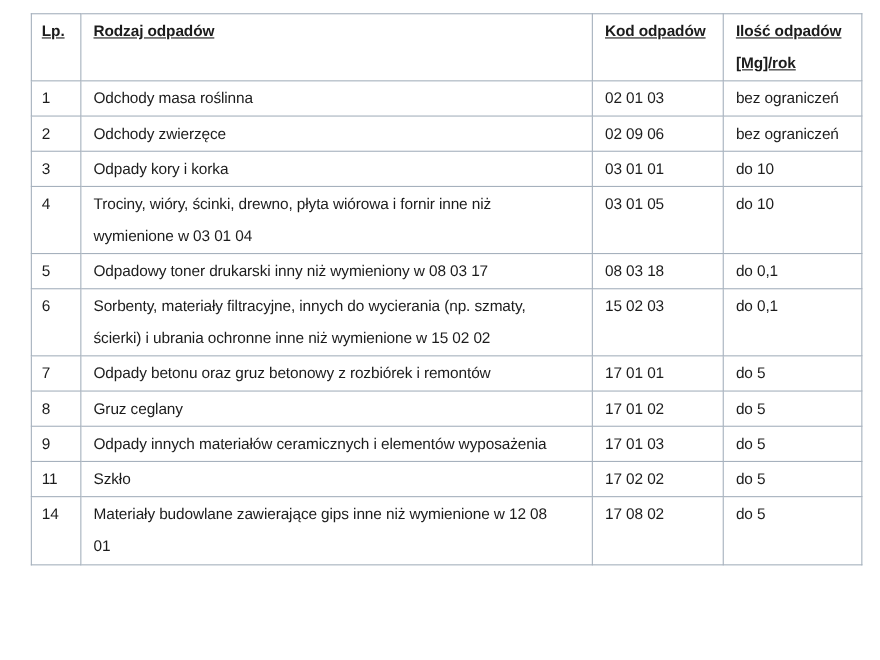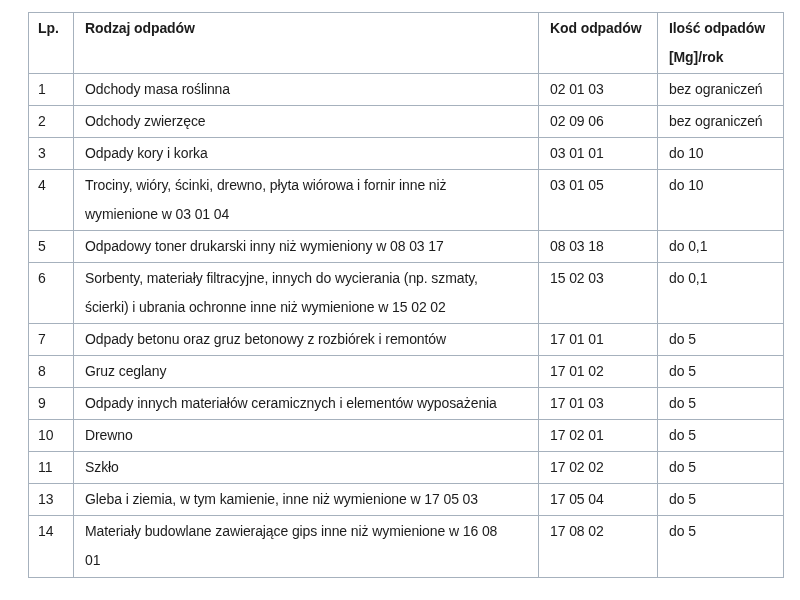--- a/index.html
+++ b/index.html
@@ -24,21 +24,21 @@
     vertical-align: top;
     padding: 1px 4px 1px 11px;
     font-size: 14px;
     letter-spacing: -0.1px;
     line-height: 29px;
     background: #ffffff;
     overflow: hidden;
     white-space: nowrap;
   }
   table.waste-table td.c-lp { padding-left: 9px; }
-  table.waste-table tr.head td { font-weight: bold; white-space: normal; }
+  table.waste-table tr.head td { font-weight: bold; white-space: normal; text-decoration: underline; }
   tr.head   { height: 58px; }
   tr.r-s    { height: 30px; }
   tr.r-t4   { height: 59px; }
   tr.r-t6   { height: 60px; }
   tr.r-t14  { height: 62px; }
   .line { white-space: nowrap; }
 </style>
 </head>
 <body>
 
@@ -123,46 +123,34 @@
         <td class="c-ilosc">do 5</td>
       </tr>
 
       <tr class="r-s">
         <td class="c-lp">9</td>
         <td class="c-rodzaj">Odpady innych materiałów ceramicznych i elementów wyposażenia</td>
         <td class="c-kod">17 01 03</td>
         <td class="c-ilosc">do 5</td>
       </tr>
 
-      <tr class="r-s">
-        <td class="c-lp">10</td>
-        <td class="c-rodzaj">Drewno</td>
-        <td class="c-kod">17 02 01</td>
-        <td class="c-ilosc">do 5</td>
-      </tr>
 
       <tr class="r-s">
         <td class="c-lp">11</td>
         <td class="c-rodzaj">Szkło</td>
         <td class="c-kod">17 02 02</td>
         <td class="c-ilosc">do 5</td>
       </tr>
 
 
-      <tr class="r-s">
-        <td class="c-lp">13</td>
-        <td class="c-rodzaj">Gleba i ziemia, w tym kamienie, inne niż wymienione w 17 05 03</td>
-        <td class="c-kod">17 05 04</td>
-        <td class="c-ilosc">do 5</td>
-      </tr>
 
       <tr class="r-t14">
         <td class="c-lp">14</td>
         <td class="c-rodzaj">
-          <div class="line">Materiały budowlane zawierające gips inne niż wymienione w 16 08</div>
+          <div class="line">Materiały budowlane zawierające gips inne niż wymienione w 12 08</div>
           <div class="line">01</div>
         </td>
         <td class="c-kod">17 08 02</td>
         <td class="c-ilosc">do 5</td>
       </tr>
     </tbody>
   </table>
 </div>
 
 </body></html>

